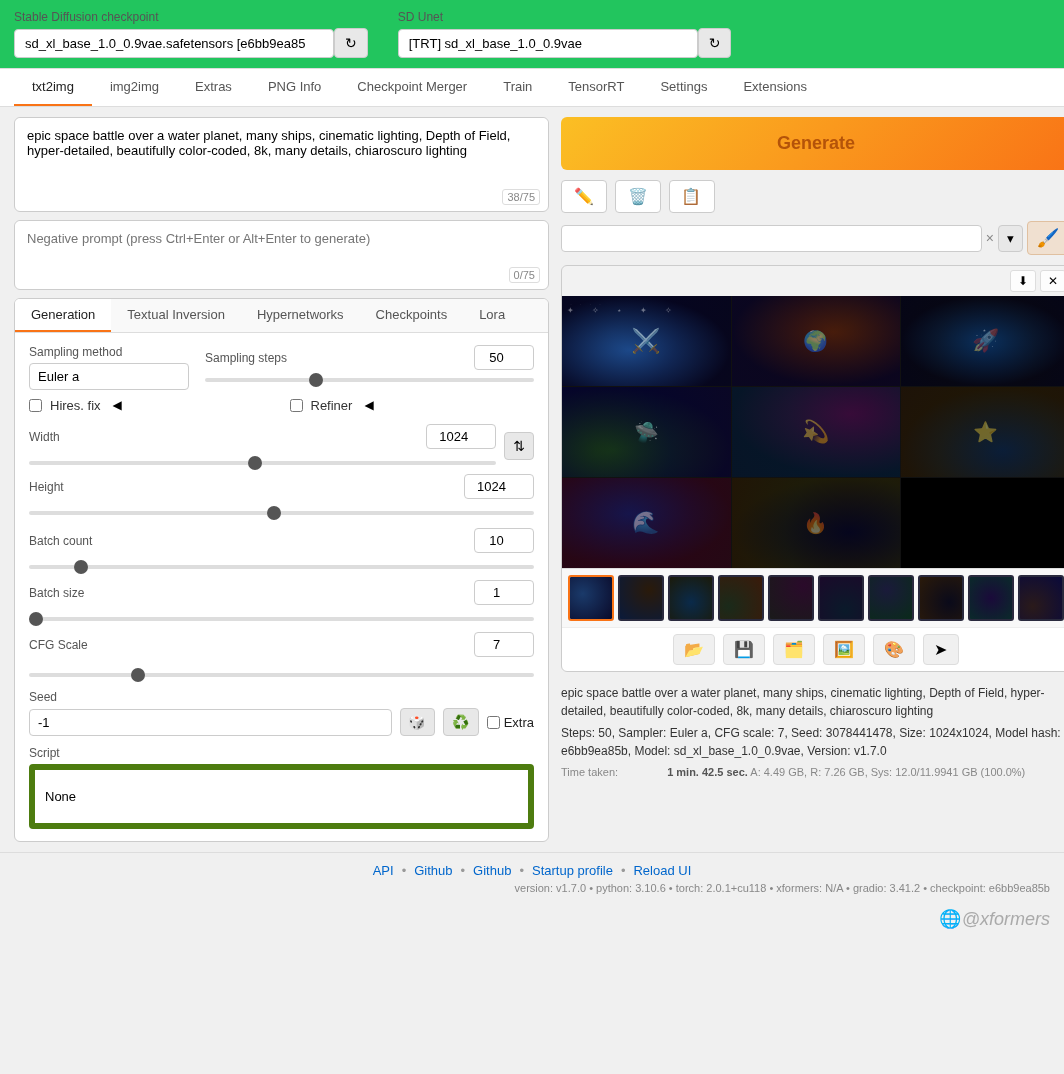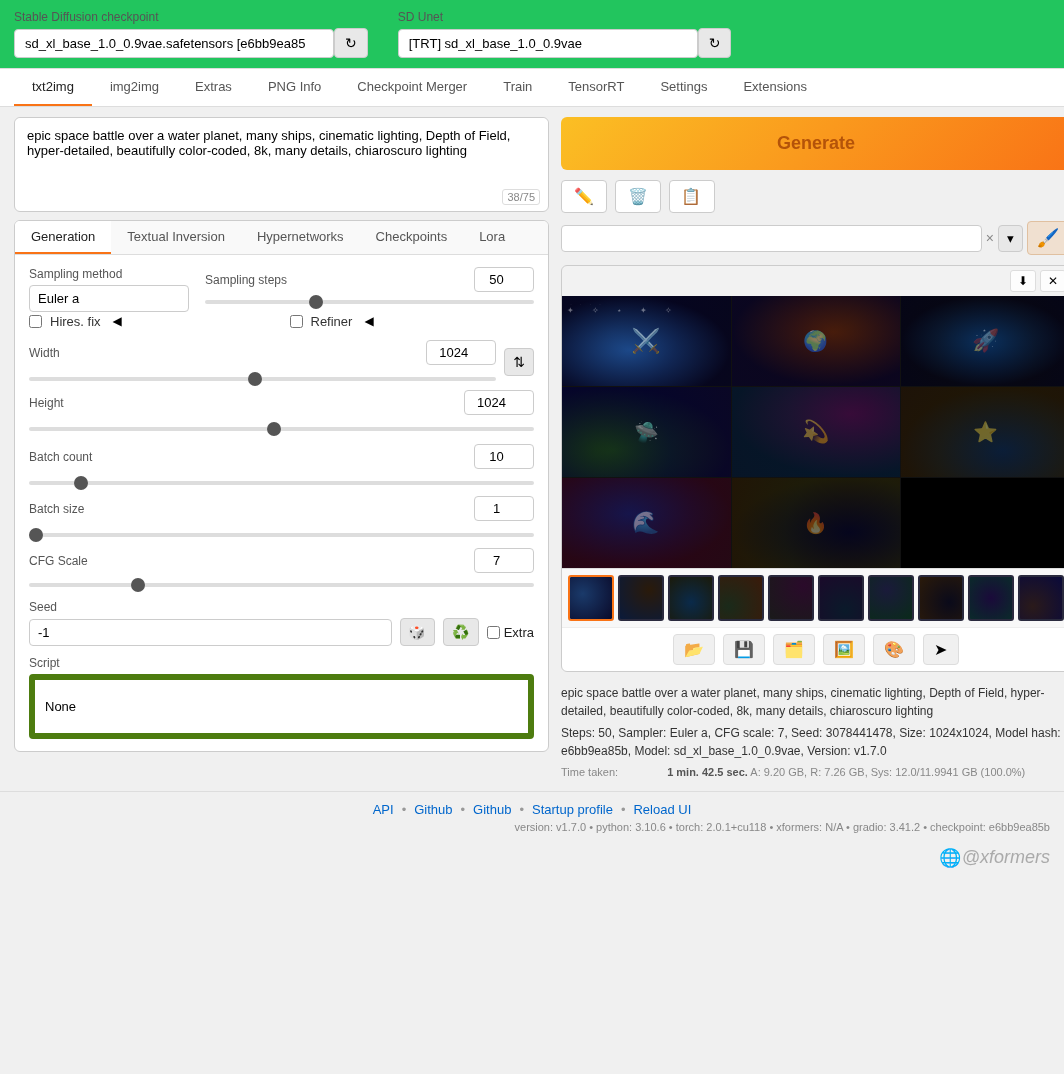--- a/index.html
+++ b/index.html
@@ -160,32 +160,36 @@
 
 <div class="main-content">
 
   <div class="left-panel">
 
     <div class="prompt-box">
       <textarea class="prompt-textarea" rows="4" style="">epic space battle over a water planet, many ships, cinematic lighting, Depth of Field, hyper-detailed, beautifully color-coded, 8k, many details, chiaroscuro lighting</textarea>
       <span class="token-count">38/75</span>
     </div>
 
+    <div class="negative-prompt-box">
+      <textarea class="neg-textarea" rows="3" placeholder="Negative prompt (press Ctrl+Enter or Alt+Enter to generate)" style=""></textarea>
+      <span class="token-count">0/75</span>
+    </div>
 
     <div class="sub-tabs">
       <div class="sub-tabs-bar">
         <div class="sub-tab active">Generation</div>
         <div class="sub-tab">Textual Inversion</div>
         <div class="sub-tab">Hypernetworks</div>
         <div class="sub-tab">Checkpoints</div>
         <div class="sub-tab">Lora</div>
       </div>
       <div class="sub-tabs-content">
 
-        <div style="display:flex; gap:16px; margin-bottom:0; align-items:flex-start;">
+        <div style="display:flex; gap:16px; margin-bottom:6px; align-items:flex-start;">
           <div>
             <div class="form-label">Sampling method</div>
             <div style="display:flex; align-items:center; gap:6px; margin-top:4px;">
               <select class="sampling-method-select">
                 <option>Euler a</option>
               </select>
             </div>
           </div>
           <div style="flex:1;">
             <div style="display:flex; justify-content:space-between; align-items:center;">
@@ -238,21 +242,21 @@
 
         <div style="margin-bottom:8px;">
           <div style="display:flex; justify-content:space-between; align-items:center; margin-bottom:4px;">
             <span class="form-label">Batch size</span>
             <input type="number" class="steps-input" value="1" style="">
           </div>
           <input type="range" class="slider" min="1" max="8" value="1" style="width: 100%;">
         </div>
 
         <div style="margin-bottom:10px;">
-          <div style="display:flex; justify-content:space-between; align-items:center; margin-bottom:2px;">
+          <div style="display:flex; justify-content:space-between; align-items:center; margin-bottom:8px;">
             <span class="form-label">CFG Scale</span>
             <input type="number" class="steps-input" value="7" style="">
           </div>
           <input type="range" class="slider" min="1" max="30" value="7" style="width: 100%;">
         </div>
 
         <div style="margin-bottom:10px;">
           <div class="form-label" style="margin-bottom:4px;">Seed</div>
           <div class="seed-row">
             <input type="text" class="seed-input" value="-1" style="">
@@ -388,21 +392,21 @@
       </div>
     </div>
 
     <div class="generation-info">
       <div class="prompt-text">epic space battle over a water planet, many ships, cinematic lighting, Depth of Field, hyper-detailed, beautifully color-coded, 8k, many details, chiaroscuro lighting</div>
       <div class="params-text">Steps: 50, Sampler: Euler a, CFG scale: 7, Seed: 3078441478, Size: 1024x1024, Model hash: e6bb9ea85b, Model: sd_xl_base_1.0_0.9vae, Version: v1.7.0</div>
       <div class="timing-text">
         <span>Time taken:</span>
         <strong>1 min. 42.5 sec.</strong>
         <span> </span>
-        <span>A: 9.20 GB, R: 7.26 GB, Sys: 12.0/11.9941 GB (100.0%)</span>
+        <span>A: 4.49 GB, R: 7.26 GB, Sys: 12.0/11.9941 GB (100.0%)</span>
       </div>
     </div>
 
   </div>
 </div>
 
 <div class="footer">
   <div class="footer-links">
     <a class="footer-link">API</a>
     <span class="footer-sep">•</span>

